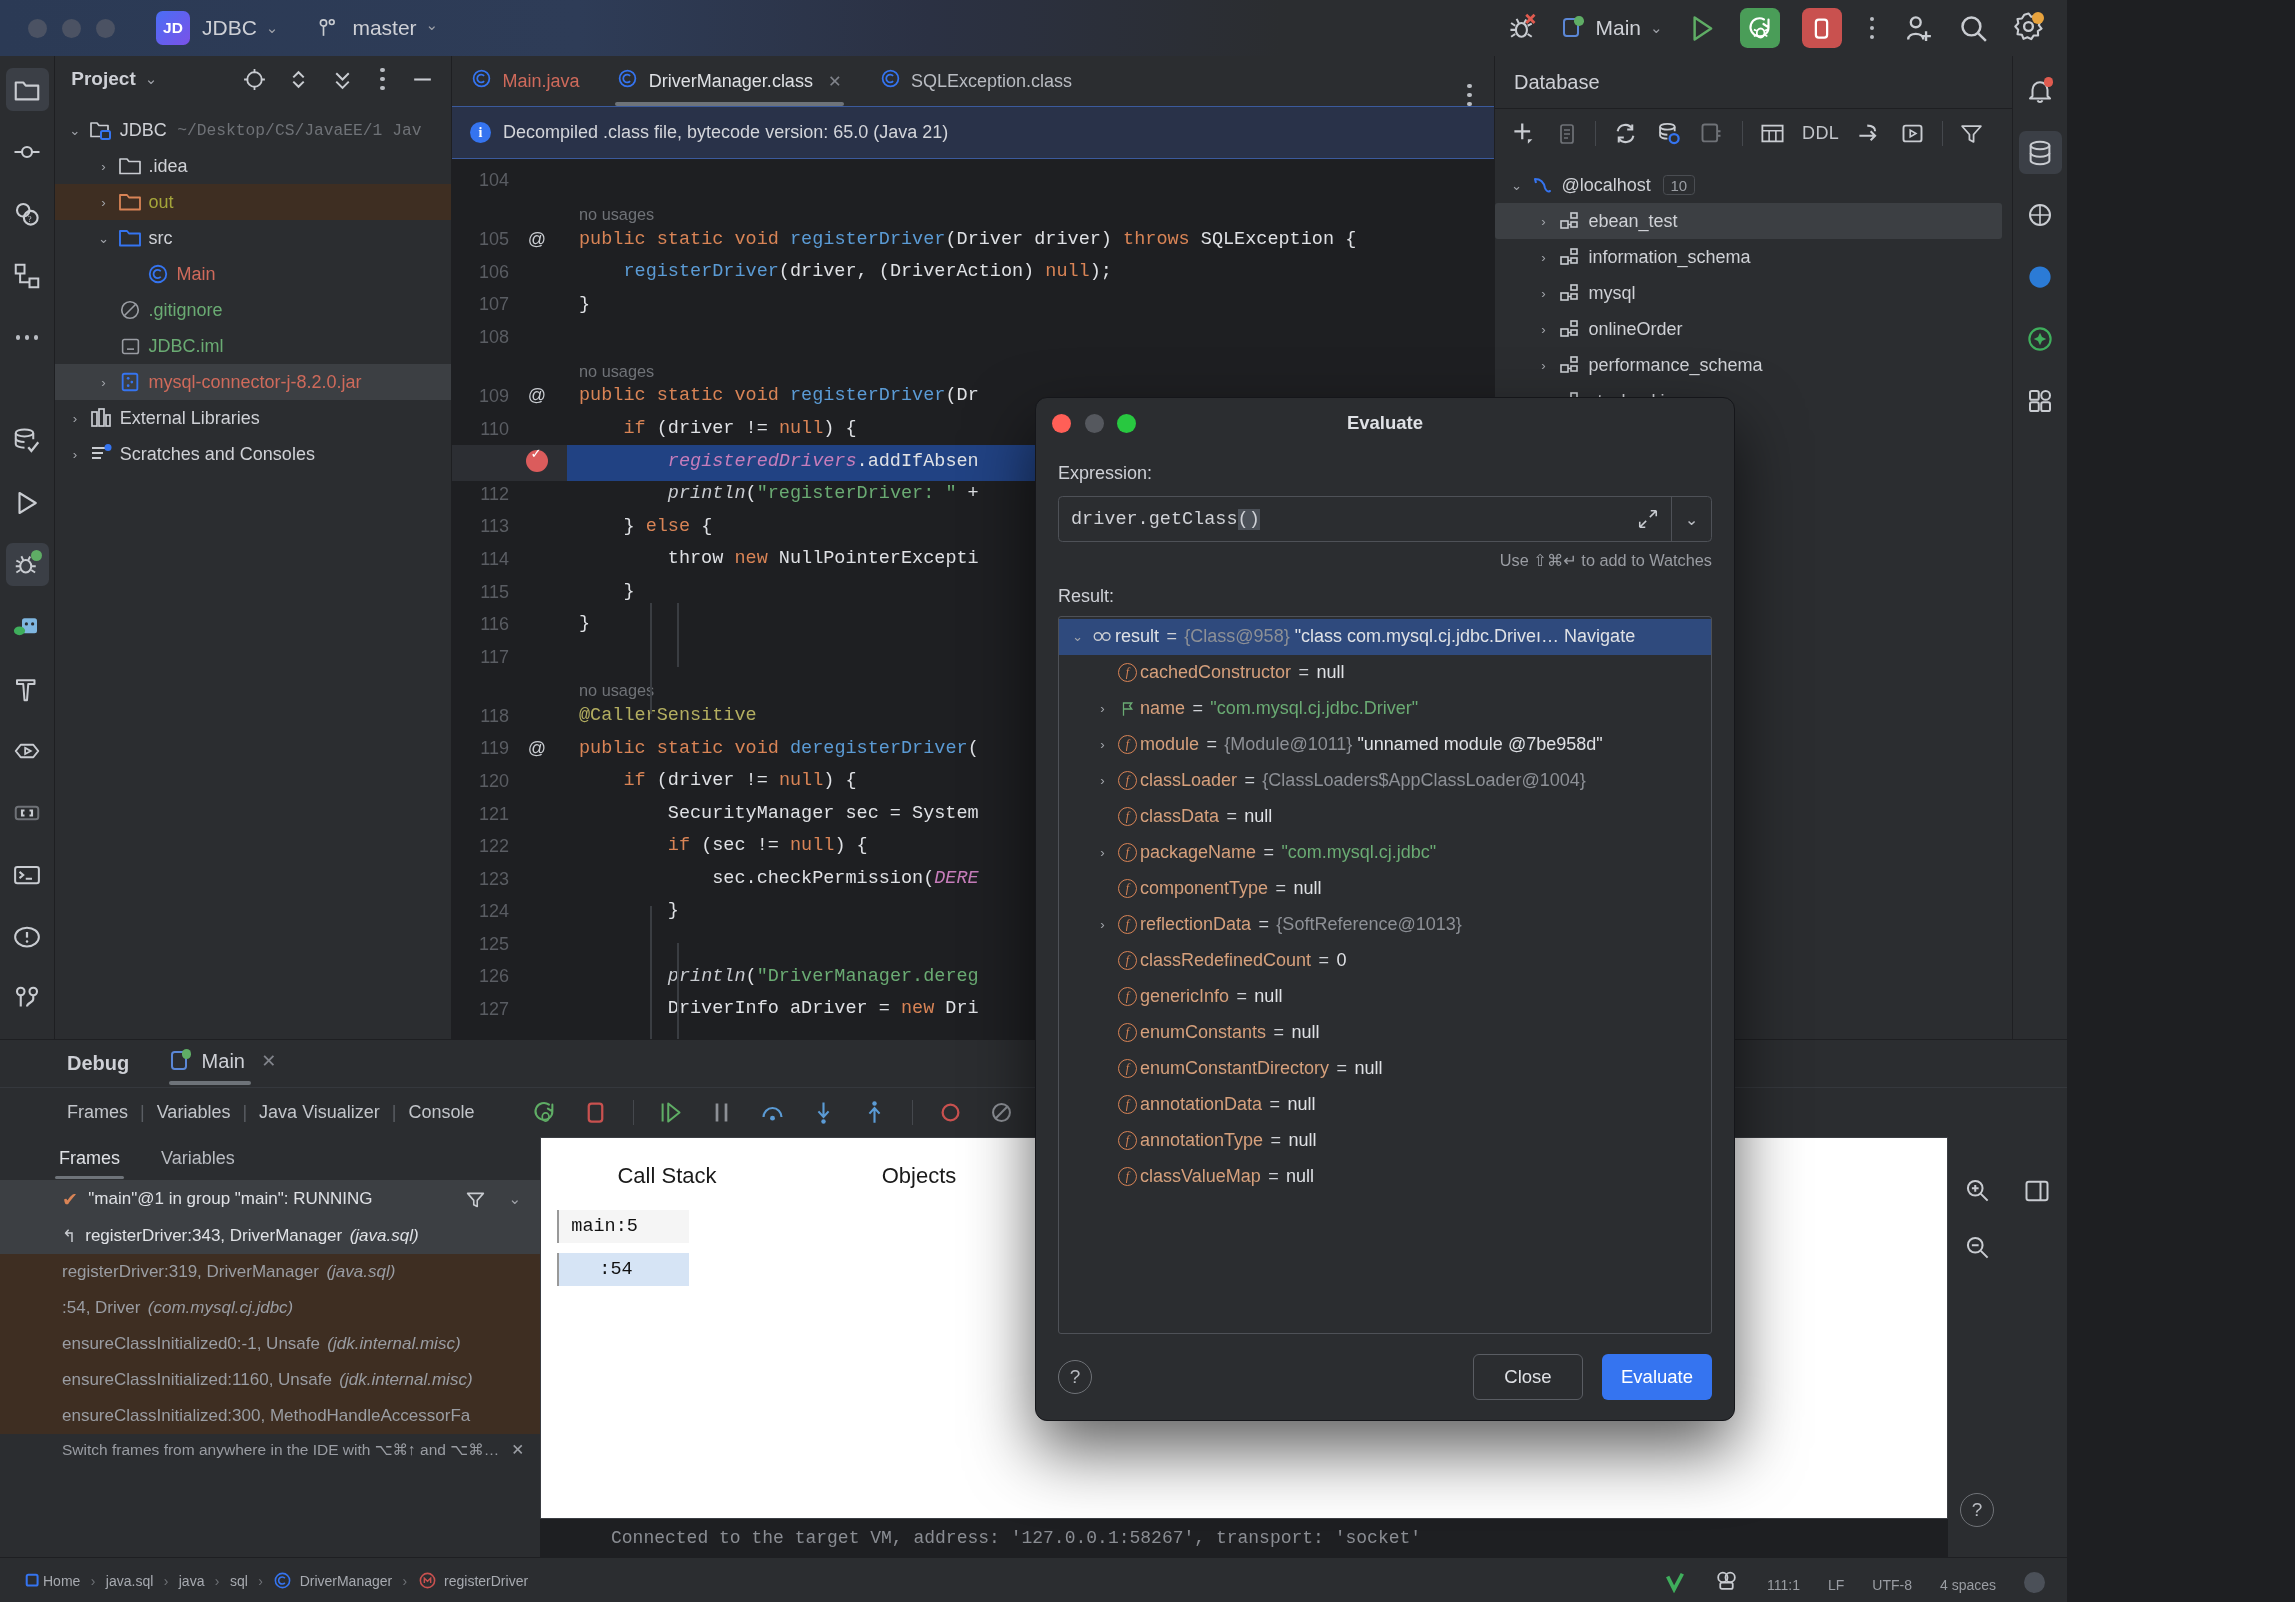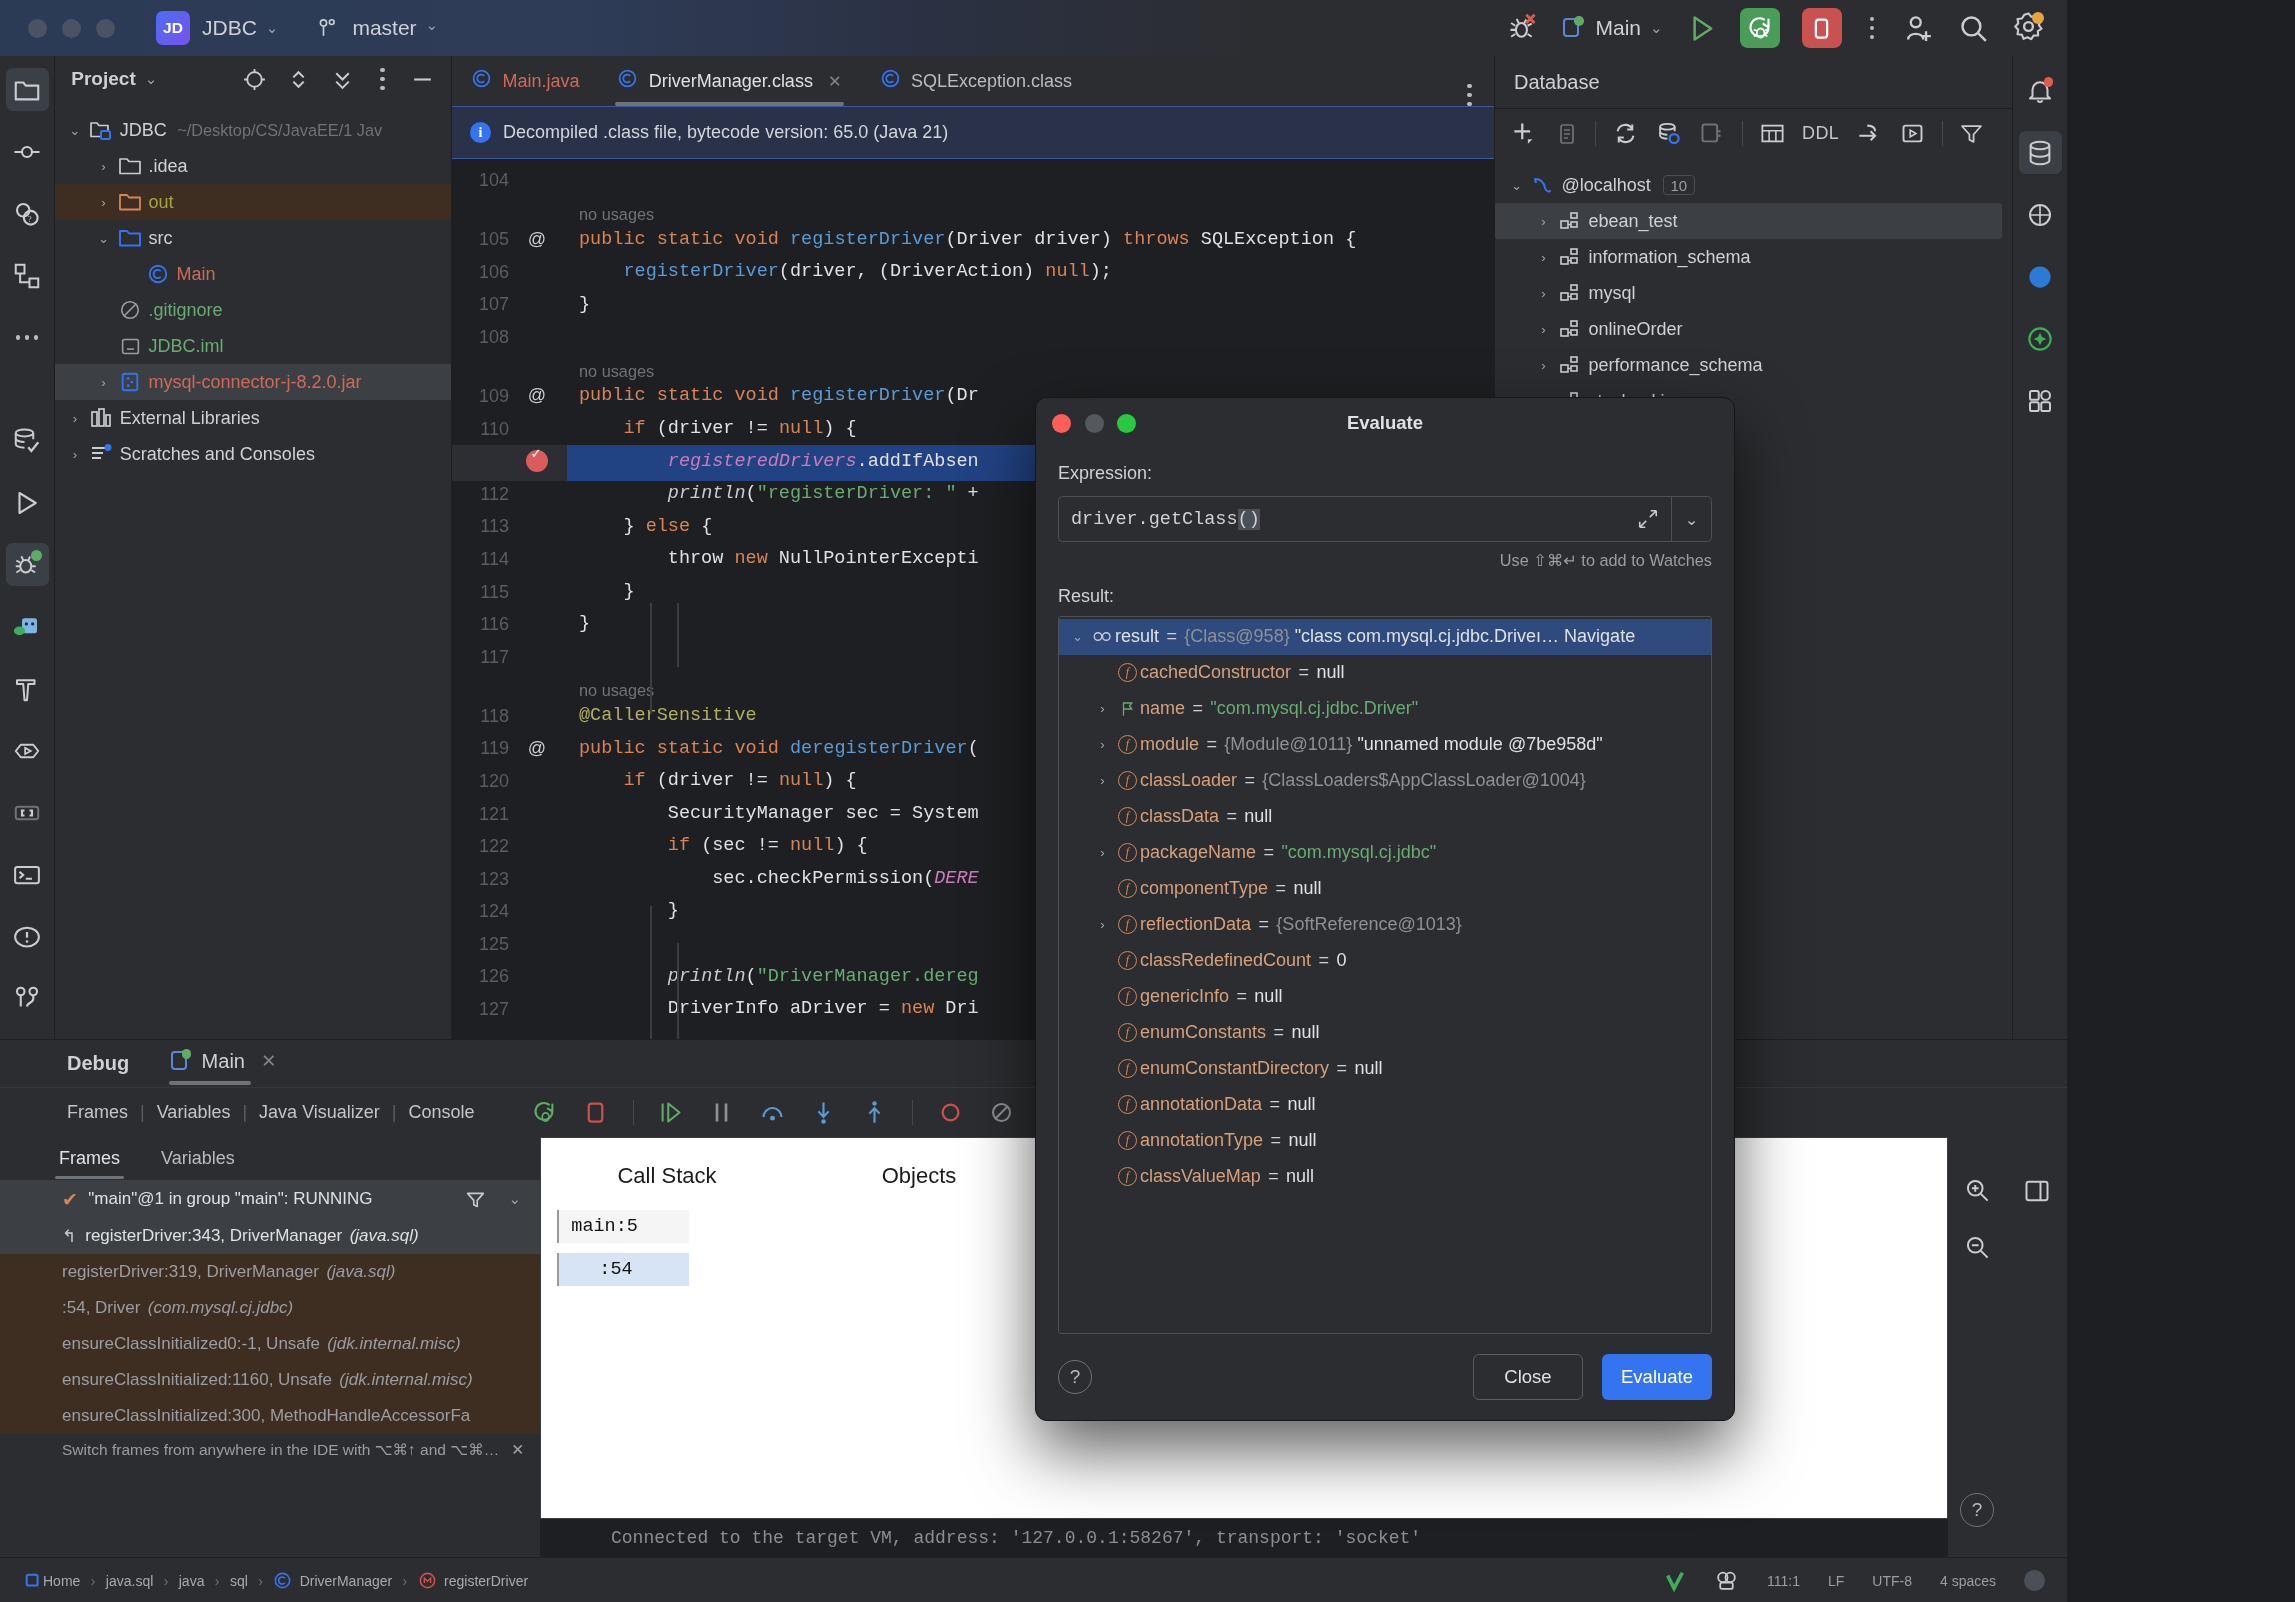--- a/index.html
+++ b/index.html
@@ -63,21 +63,21 @@
   .trow { height: 36px; display: flex; align-items: center; padding-left: 7.4px; white-space: nowrap; }
   .trow.sel-orange { background: #3e2e22; }
   .trow.sel-grey { background: #3c3f43; }
   .arrow { width: 25px; text-align:center; color:#a2a5ab; font-size: 13.3px; flex: 0 0 25px;}
   .arrow.empty { color: transparent; }
   .ticon { width: 28px; display:flex; align-items:center; justify-content:center; flex:0 0 28px; margin-right: 4.4px;}
   .tlabel { color: #cfd1d6; }
   .tlabel.green { color: #6aab73; }
   .tlabel.red { color: #cf6a5b; }
   .tlabel.yellow { color: #a5a53a; }
-  .tsub { color: #6f7277; font-size: 16.3px; margin-left: 10.4px; overflow:hidden; }
+  .tsub { color: #6f7277; font-size: 16.3px; margin-left: 10.4px; overflow:hidden;font-family:Liberation Mono, monospace; }
 
   
   .editor-col { flex: 1; min-width:0; display: flex; flex-direction: column; background: #1e1f22; }
   .tabbar { height: 50px; display: flex; align-items: flex-end; background: #2b2d30; position: relative; }
   .etab { height: 50px; display:flex; align-items:center; padding: 0 19px; font-size: 18px; color:#b9bcc2; position:relative; }
   .etab.active { color: #dfe1e5; }
   .etab.active::after { content:''; position:absolute; left:16.3px; right:16.3px; bottom:0; height:3.7px; background:#6e7379; border-radius:2.2px;}
   .etab .cic { margin-right: 10.4px; }
   .etab.red-label { color: #cf6a5b; }
   .etab .closeX { margin-left: 15px; color:#80838a; font-size: 16.3px; }
@@ -150,21 +150,21 @@
   .cs-item { font-family:"Liberation Mono", monospace; font-size:18.5px; color:#111; padding: 6px 12px; border-left:2.2px solid #999;}
   .cs-item.a { background:#f5f5f5; }
   .cs-item.b { background:#d6e4f5;padding-left:40px; }
   .console-strip { height:38px; background:#1e1f22; display:flex; align-items:center; padding-left:71px; font-family:"Liberation Mono",monospace; font-size:18px; color:#8a8d93;}
 
   
   .statusbar { height:46px; min-height:46px; background:#2b2d30; display:flex; align-items:center; padding: 0 22px; font-size:14px; color:#9a9da3; border-top:0.7px solid #1e1f22;}
   .crumb { display:flex; align-items:center; gap:0; }
   .crumb span.sepc { color:#6f7277; margin: 0 10.4px; }
   .crumb .cname { color:#a7aab0; }
-  .status-right { margin-left:auto; display:flex; align-items:center; gap:28px;}
+  .status-right { margin-left:auto; display:flex; align-items:flex-end; gap:28px;}
 
   
   .dialog {
     position:absolute; left:1035px; top:397px; width:700px; height:1024px;
     background:#2b2d30; border-radius:12px; border:0.7px solid #15161a;
     box-shadow: 0 30px 67px rgba(0,0,0,.62);
     display:flex; flex-direction:column; z-index: 50;
   }
   .dlg-title { height:50px; display:flex; align-items:center; position:relative; }
   .dlg-traffic { display:flex; gap:13.3px; margin-left:16.3px; }

